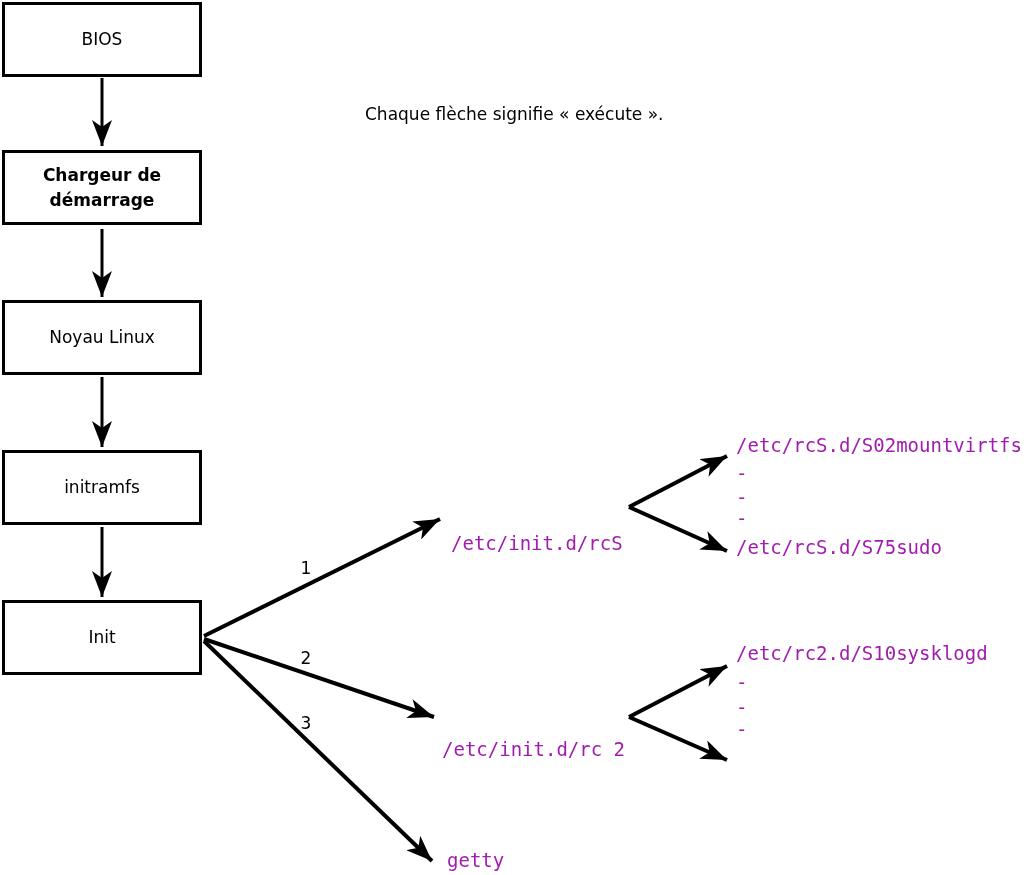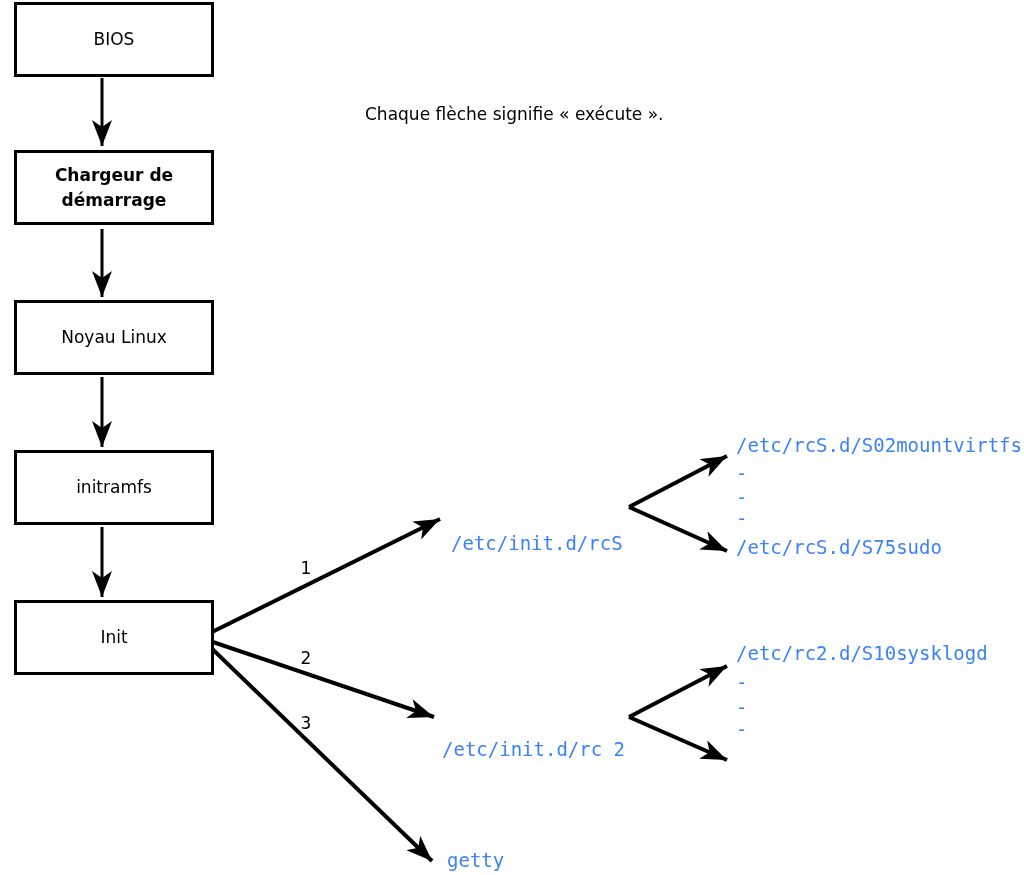--- a/index.html
+++ b/index.html
@@ -29,41 +29,40 @@
     border: 3px solid #000000;
     background: #ffffff;
     box-sizing: border-box;
     display: flex;
     align-items: center;
     justify-content: center;
     text-align: center;
     font-size: 17px;
     line-height: 25px;
     padding: 0 0;
-    margin-left: 12px;
   }
   .note {
     position: absolute;
     font-size: 17px;
     white-space: nowrap;
   }
   .num-label {
     position: absolute;
     width: 24px;
     text-align: center;
     font-size: 17px;
     white-space: nowrap;
   }
   .mono {
     position: absolute;
     font-family: "DejaVu Sans Mono", monospace;
     font-size: 19px;
     line-height: 22px;
     white-space: nowrap;
-    color: #3b82f6;
+    color: #a21caf;
   }
 </style>
 </head>
 <body>
 
 <div id="diagram">
 
   <svg id="arrows" width="1024" height="875" viewBox="0 0 1024 875">
     <defs>
       <marker id="ah" viewBox="0 0 13 10" refX="13" refY="5" markerWidth="26" markerHeight="20" markerUnits="userSpaceOnUse" orient="auto">

